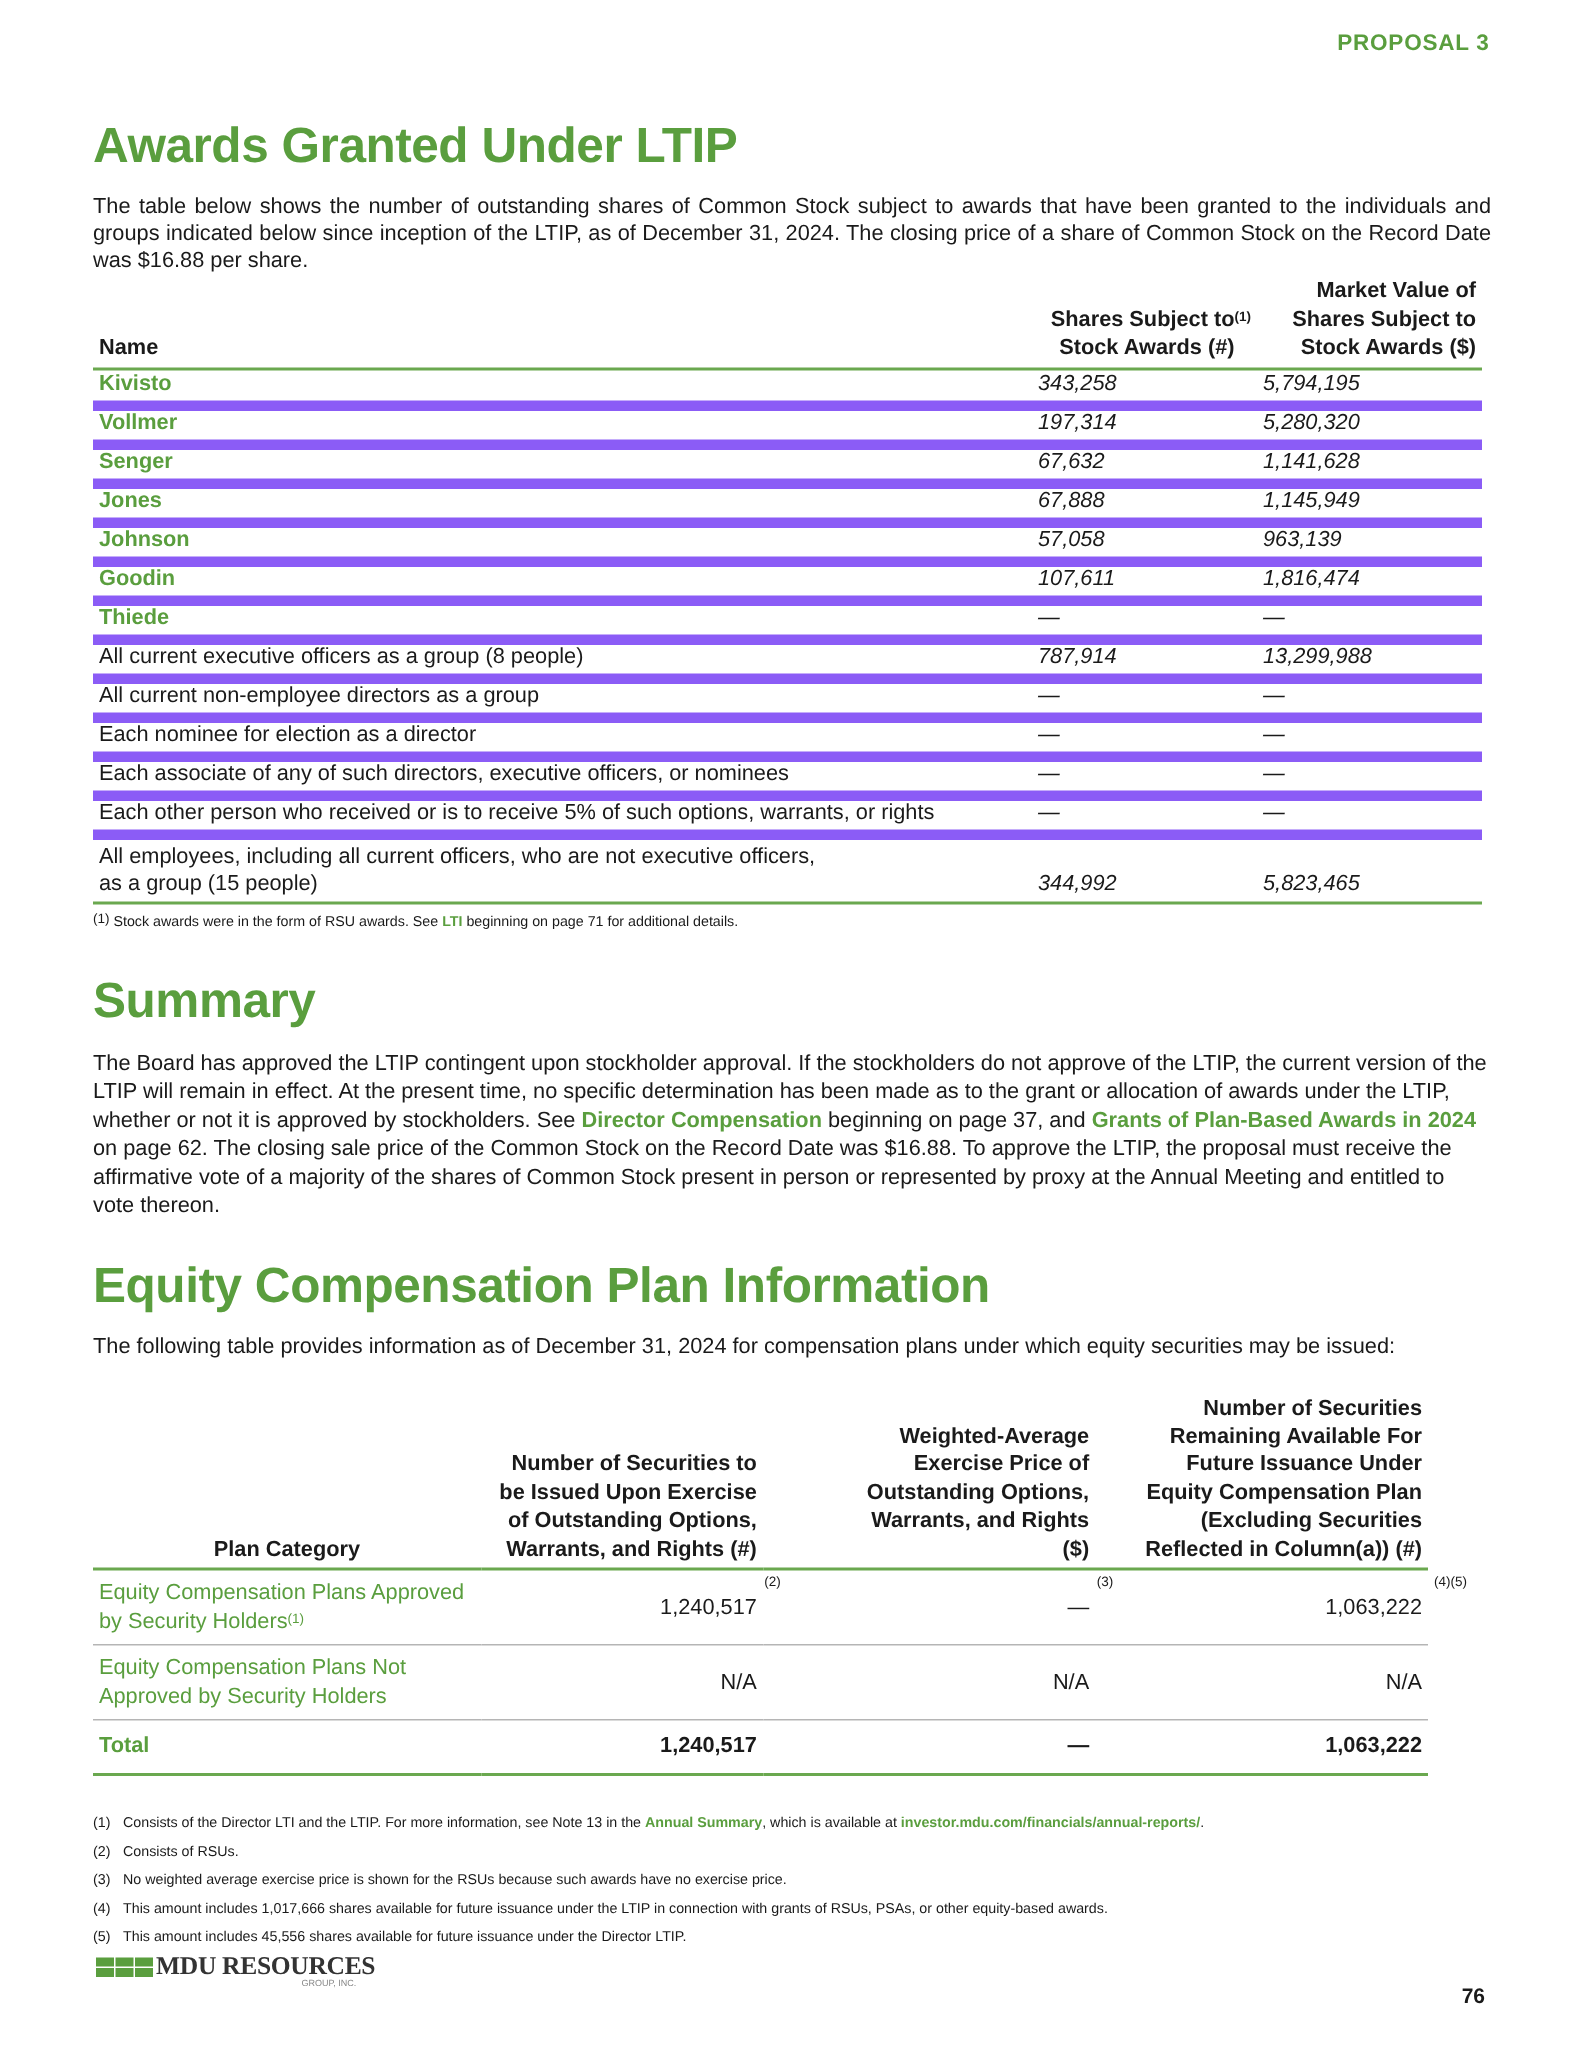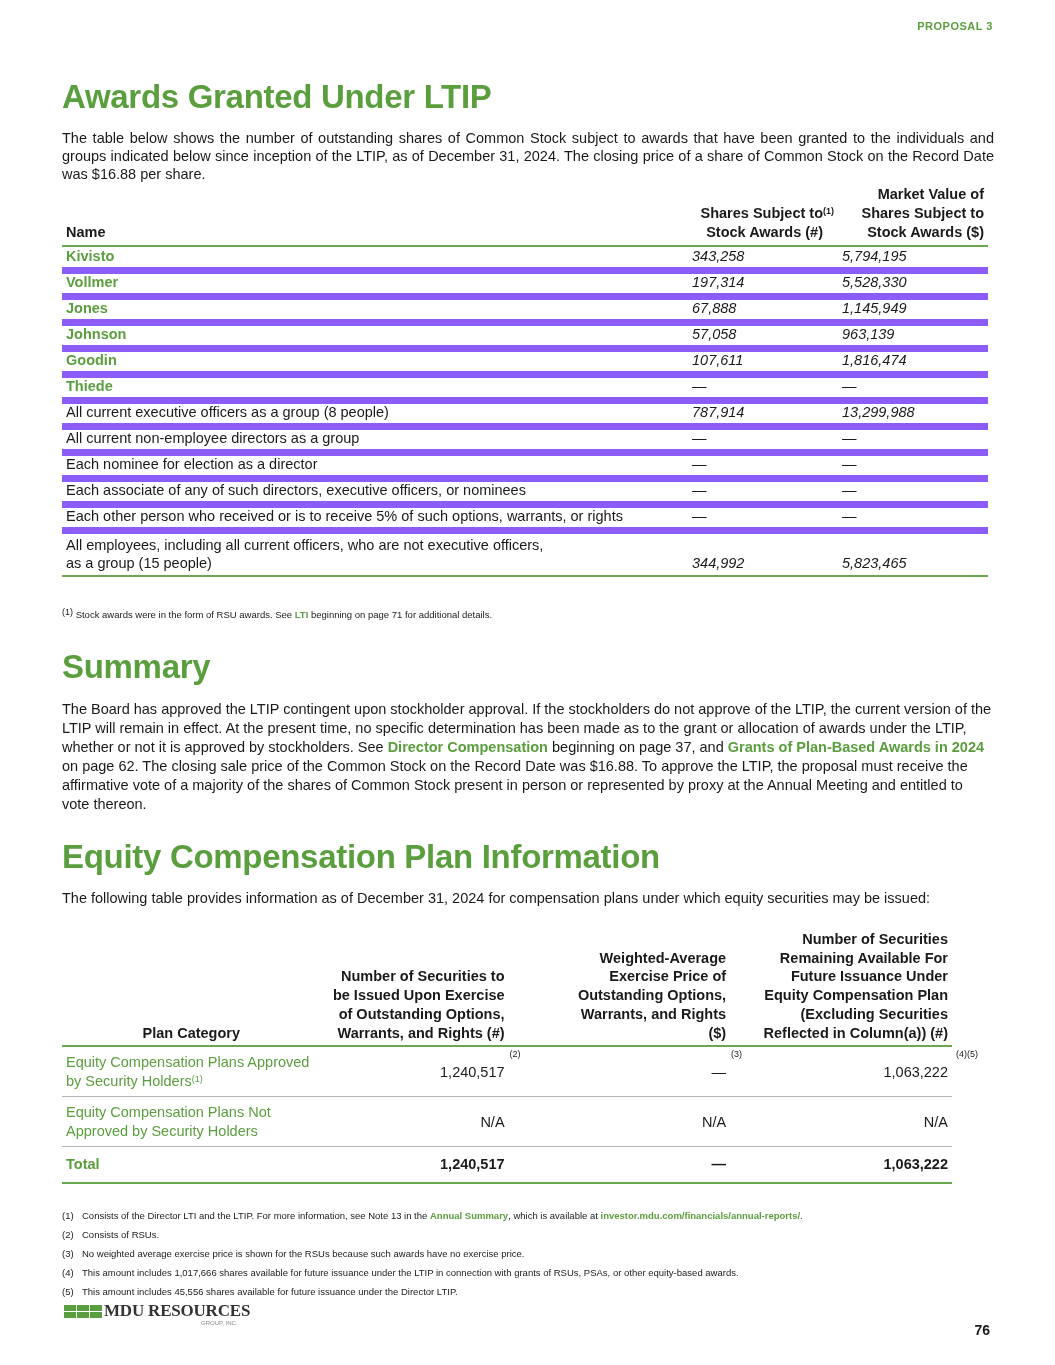--- a/index.html
+++ b/index.html
@@ -6,21 +6,21 @@
   html, body { width: 1055px; height: 1365px; background: #ffffff; }
   body {
     position: relative;
     font-family: "Liberation Sans", sans-serif;
     color: #1a1a1a;
     overflow: hidden;
   }
 
   .proposal {
     position: absolute; top: 20px; right: 62px;
-    font-size: 11px; font-weight: bold; letter-spacing: 0.5px;
+    font-size: 15px; font-weight: bold; letter-spacing: 0.5px;
     color: #5a9e3e;
   }
   .h1 {
     position: absolute; left: 62px;
     font-size: 33px; font-weight: bold; color: #5a9e3e;
     letter-spacing: -0.3px;
   }
   .intro {
     position: absolute; left: 62px; width: 932px;
     font-size: 14.5px; line-height: 18px; color: #1a1a1a;
@@ -114,21 +114,26 @@
   </thead>
   <tbody id="ltip-body">
       <tr>
         <td class="nm exec">Kivisto</td>
         <td class="num">343,258</td>
         <td class="num">5,794,195</td>
       </tr>
       <tr>
         <td class="nm exec">Vollmer</td>
         <td class="num">197,314</td>
-        <td class="num">5,528,330</td>
+        <td class="num">5,280,320</td>
+      </tr>
+      <tr>
+        <td class="nm exec">Senger</td>
+        <td class="num">67,632</td>
+        <td class="num">1,141,628</td>
       </tr>
       <tr>
         <td class="nm exec">Jones</td>
         <td class="num">67,888</td>
         <td class="num">1,145,949</td>
       </tr>
       <tr>
         <td class="nm exec">Johnson</td>
         <td class="num">57,058</td>
         <td class="num">963,139</td>

